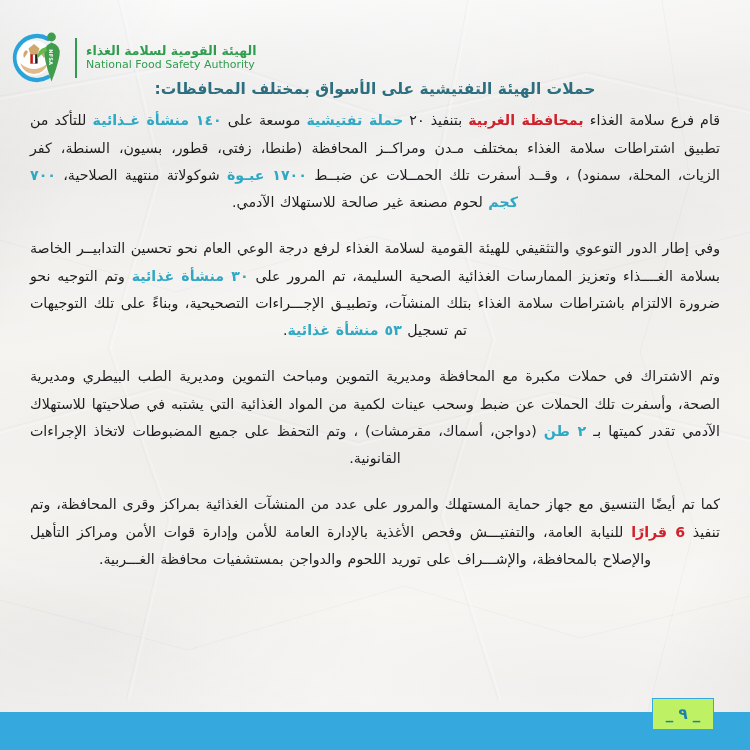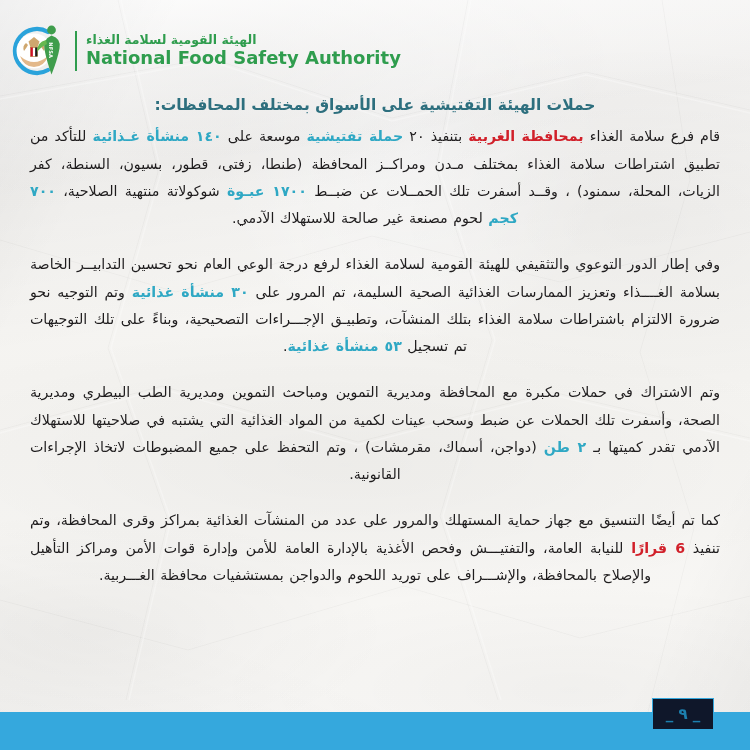--- a/index.html
+++ b/index.html
@@ -48,21 +48,21 @@
   #paper-creases {
     position: absolute;
     inset: 0;
     pointer-events: none;
     opacity: .55;
   }
 
   
   #header {
     position: absolute;
-    top: 20px;
+    top: 27px;
     left: 0;
     width: 750px;
     height: 62px;
     display: flex;
     flex-direction: row-reverse;
     align-items: center;
     justify-content: flex-start;
     padding-right: 18px;
     box-sizing: border-box;
   }
@@ -87,22 +87,22 @@
   }
   #brand-name-ar {
     font-size: 12.5px;
     font-weight: 700;
     color: #2f9d4e;
     letter-spacing: 1.6px;
     direction: rtl;
     white-space: nowrap;
   }
   #brand-name-en {
-    font-size: 18px;
-    font-weight: 700;
+    font-size: 11px;
+    font-weight: 400;
     color: #2f9d4e;
     direction: ltr;
     white-space: nowrap;
     margin-top: 1px;
   }
 
   
   #content {
     position: absolute;
     top: 78px;
@@ -114,21 +114,21 @@
     color: #231f20;
   }
 
   #doc-title {
     text-align: center;
     text-align-last: center;
     font-size: 15.5px;
     font-weight: 700;
     color: #2d6f7e;
     line-height: 1.5;
-    margin: 16px 0 6px 0;
+    margin: 0 0 6px 0;
     letter-spacing: .2px;
   }
 
   .para {
     font-size: 14.2px;
     line-height: 1.92;
     margin: 0;
     color: #1e1c1d;
     text-align: justify;
     text-align-last: center;
@@ -152,21 +152,21 @@
     width: 750px;
     height: 38px;
     background: #35a8dd;
   }
   #page-number-box {
     position: absolute;
     right: 36px;
     bottom: 20px;
     width: 62px;
     height: 32px;
-    background: #0f172a;
+    background: #bef264;
     border: 1.4px solid #35a8dd;
     display: flex;
     align-items: center;
     justify-content: center;
     box-sizing: border-box;
   }
   #page-number-text {
     font-size: 15px;
     color: #1c7fae;
     font-weight: 700;

